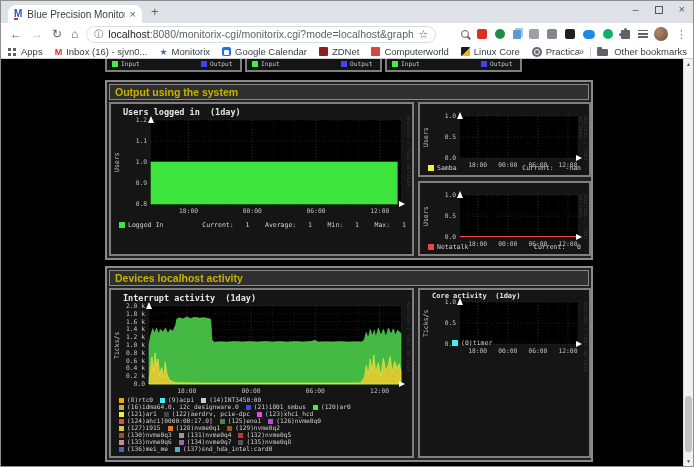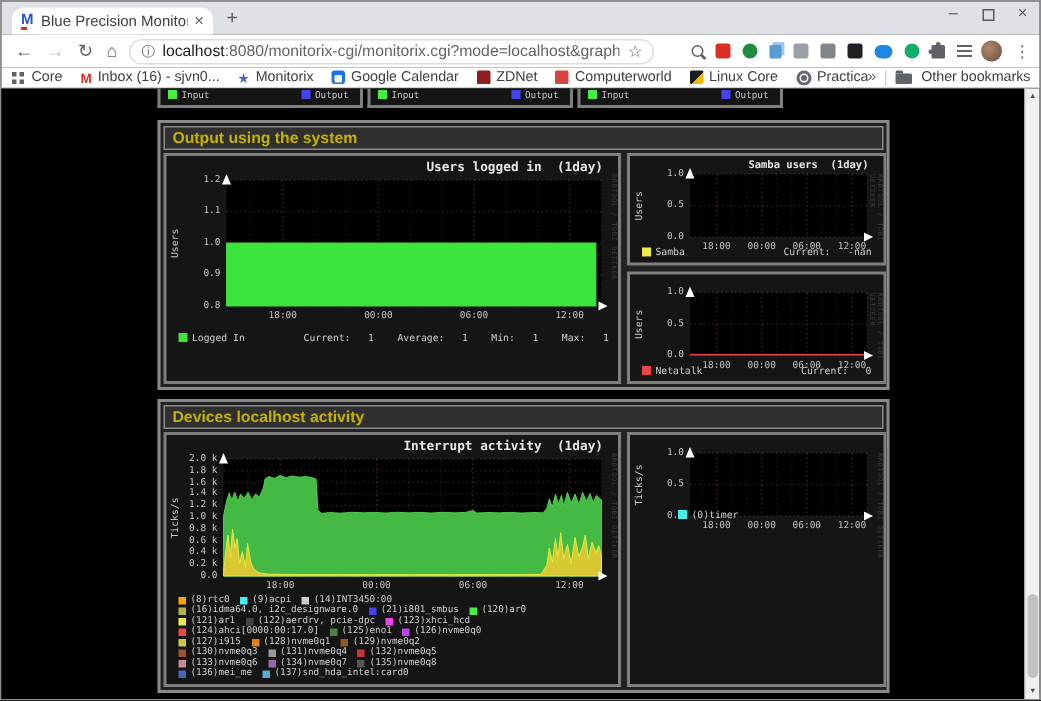--- a/index.html
+++ b/index.html
@@ -86,21 +86,21 @@
   .sec-h{border:1px solid #8a8a8a;background:#2f2f2f;color:#C6B300;font-weight:bold;
          font-size:10.5px;padding:1px 5px;margin-bottom:2px;}
   .row{display:flex;gap:4px;align-items:flex-start;}
   .col{display:flex;flex-direction:column;gap:4px;}
   .graph-box{background:#151515;border:2px solid #7f7f7f;position:relative;box-sizing:border-box;flex:none;}
   #g-users{width:305px;height:154px;}
   .g-small{width:173px;height:75px;}
   #g-int{width:305px;height:170px;}
   #g-core{width:173px;height:170px;}
 
-  .g-title{position:absolute;top:3px;left:12px;right:10px;text-align:right;color:#e6e6e6;
+  .g-title{position:absolute;top:3px;left:12px;right:10px;text-align:left;color:#e6e6e6;
            font:bold 8.5px/1.2 "DejaVu Sans Mono",monospace;white-space:pre;}
   .g-title-sm{font-size:7px;top:2px;}
   .g-ylabel{position:absolute;left:2px;width:8px;writing-mode:vertical-rl;transform:rotate(180deg);
             display:flex;align-items:center;justify-content:center;
             font:6.5px/1 "DejaVu Sans Mono",monospace;color:#c4c4c4;}
   .g-plot{position:absolute;background:#000;}
   .g-ytick,.g-xtick{position:absolute;color:#c4c4c4;font:6.3px/1 "DejaVu Sans Mono",monospace;}
   .g-ytick{text-align:right;}
   .g-xtick{width:26px;text-align:center;}
   .g-legend{position:absolute;left:8px;right:8px;color:#d0d0d0;
@@ -157,21 +157,21 @@
         <span class="ext-lines"></span>
       </div>
     <span class="avatar" style="margin-right:8px;"></span>
     <span class="menu-dots" style="margin-right:6px;">⋮</span>
   </div>
 
   <div class="bookmarks">
     <div class="bm-left">
         <div class="bm-item">
           <span class="ic-apps-grid"></span>
-          <span class="bm-label">Core</span>
+          <span class="bm-label">Apps</span>
         </div>
         <div class="bm-item">
           <span class="ic-gmail-m">M</span>
           <span class="bm-label">Inbox (16) - sjvn0...</span>
         </div>
         <div class="bm-item">
           <span class="ic-star">★</span>
           <span class="bm-label">Monitorix</span>
         </div>
         <div class="bm-item">
@@ -258,21 +258,20 @@
               <div class="g-ytick" style="left: 9px; width: 27px; top: 97px;">0.8</div>
               <div class="g-xtick" style="left: 64.5px; top: 104px;">18:00</div>
               <div class="g-xtick" style="left: 128.25px; top: 104px;">00:00</div>
               <div class="g-xtick" style="left: 192px; top: 104px;">06:00</div>
               <div class="g-xtick" style="left: 255.75px; top: 104px;">12:00</div>
               <div class="g-wm">RRDTOOL / TOBI OETIKER</div>
               <div class="g-legend" style="top: 118px;"><span class="sq" style="background: rgb(60, 228, 60);"></span>Logged In          Current:   1    Average:   1    Min:   1    Max:   1</div>
             </div>
           <div class="col">
             <div class="graph-box g-small">
-                <div class="g-title g-title-sm">Samba users  (1day)</div>
                 <div class="g-ylabel" style="top: 12px; height: 42px;">Users</div>
                 <div class="g-plot" style="left: 40px; top: 12px; width: 118px; height: 42px;">
                   <svg width="118" height="42" style="overflow:visible;display:block">
                     <line x1="0" y1="0" x2="118" y2="0" stroke="rgba(255,255,255,0.13)" stroke-dasharray="1,2"></line>
                     <line x1="0" y1="21" x2="118" y2="21" stroke="rgba(255,255,255,0.13)" stroke-dasharray="1,2"></line>
                     <line x1="0" y1="42" x2="118" y2="42" stroke="rgba(255,255,255,0.13)" stroke-dasharray="1,2"></line>
                     <line x1="7.67" y1="0" x2="7.67" y2="42" stroke="rgba(255,255,255,0.07)" stroke-dasharray="1,2"></line>
                     <line x1="17.700000000000003" y1="0" x2="17.700000000000003" y2="42" stroke="rgba(230,120,120,0.28)" stroke-dasharray="1,2"></line>
                     <line x1="27.730000000000004" y1="0" x2="27.730000000000004" y2="42" stroke="rgba(255,255,255,0.07)" stroke-dasharray="1,2"></line>
                     <line x1="37.760000000000005" y1="0" x2="37.760000000000005" y2="42" stroke="rgba(255,255,255,0.07)" stroke-dasharray="1,2"></line>
@@ -425,20 +424,21 @@
                   <span class="g-lentry"><span class="sq" style="background: rgb(153, 102, 170);"></span>(134)nvme0q7</span>
                   <span class="g-lentry"><span class="sq" style="background: rgb(85, 85, 85);"></span>(135)nvme0q8</span>
                 </div>
                 <div class="g-lrow">
                   <span class="g-lentry"><span class="sq" style="background: rgb(68, 102, 187);"></span>(136)mei_me</span>
                   <span class="g-lentry"><span class="sq" style="background: rgb(85, 170, 204);"></span>(137)snd_hda_intel:card0</span>
                 </div>
               </div>
             </div>
           <div class="graph-box" id="g-core">
+              <div class="g-title g-title-sm">Core activity  (1day)</div>
               <div class="g-ylabel" style="top: 12px; height: 42px;">Ticks/s</div>
               <div class="g-plot" style="left: 40px; top: 12px; width: 118px; height: 42px;">
                 <svg width="118" height="42" style="overflow:visible;display:block">
                   <line x1="0" y1="0" x2="118" y2="0" stroke="rgba(255,255,255,0.13)" stroke-dasharray="1,2"></line>
                   <line x1="0" y1="21" x2="118" y2="21" stroke="rgba(255,255,255,0.13)" stroke-dasharray="1,2"></line>
                   <line x1="0" y1="42" x2="118" y2="42" stroke="rgba(255,255,255,0.13)" stroke-dasharray="1,2"></line>
                   <line x1="7.67" y1="0" x2="7.67" y2="42" stroke="rgba(255,255,255,0.07)" stroke-dasharray="1,2"></line>
                   <line x1="17.700000000000003" y1="0" x2="17.700000000000003" y2="42" stroke="rgba(230,120,120,0.28)" stroke-dasharray="1,2"></line>
                   <line x1="27.730000000000004" y1="0" x2="27.730000000000004" y2="42" stroke="rgba(255,255,255,0.07)" stroke-dasharray="1,2"></line>
                   <line x1="37.760000000000005" y1="0" x2="37.760000000000005" y2="42" stroke="rgba(255,255,255,0.07)" stroke-dasharray="1,2"></line>

